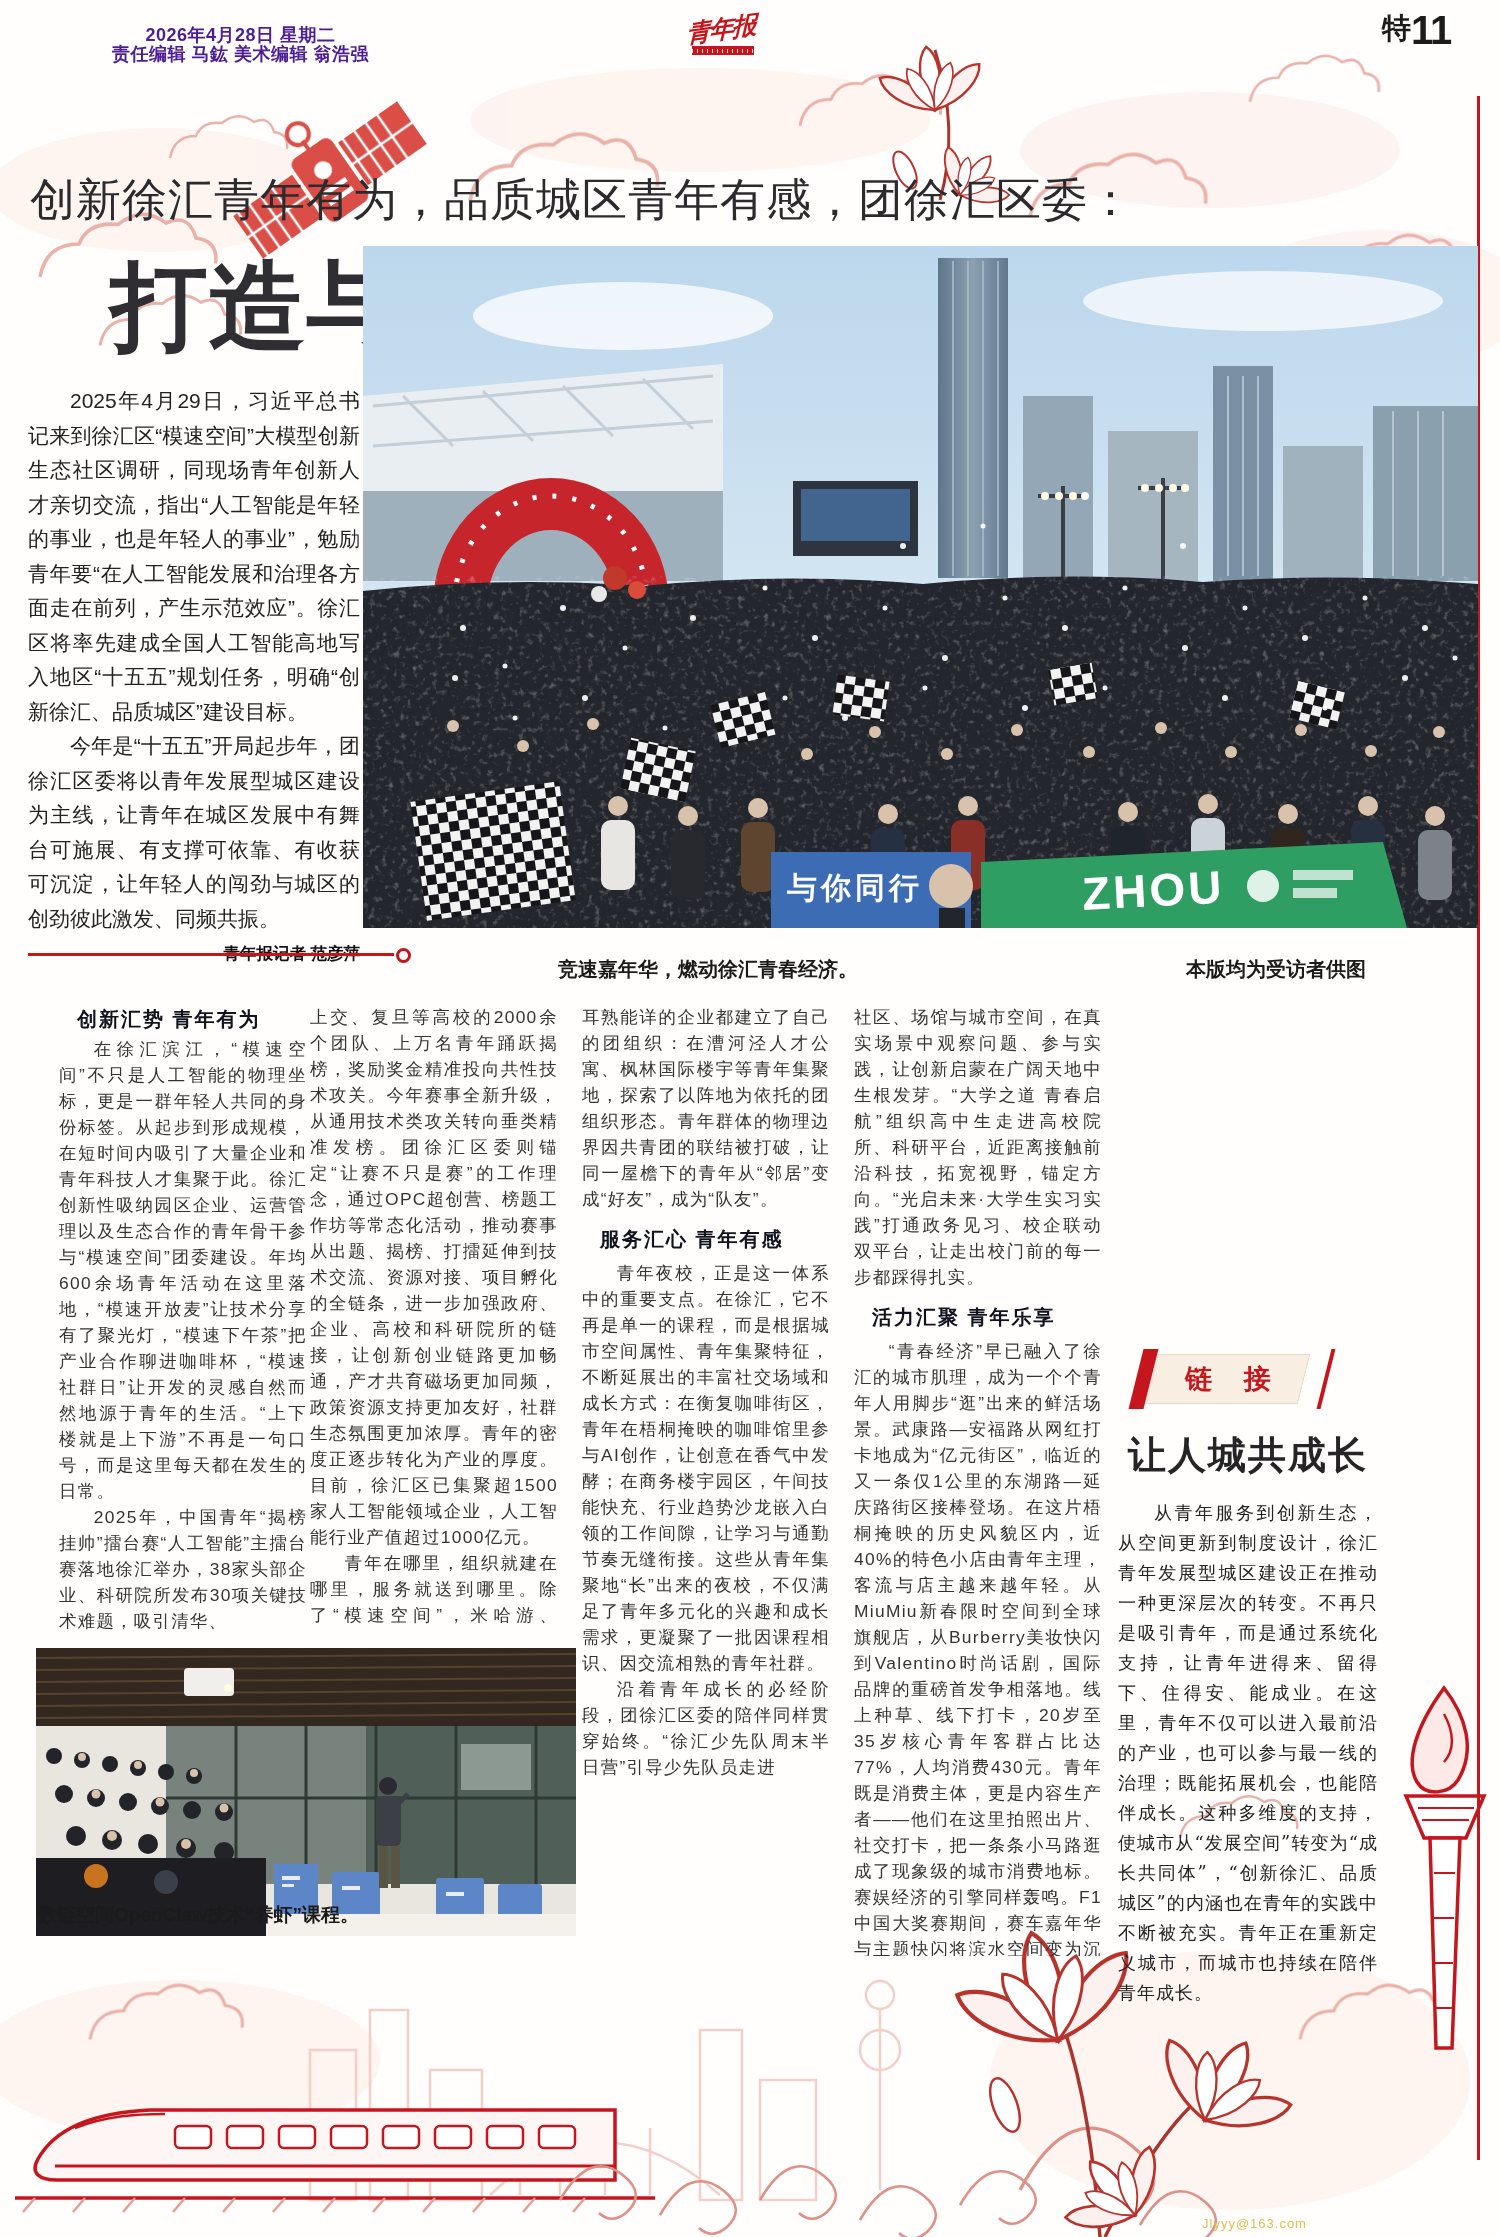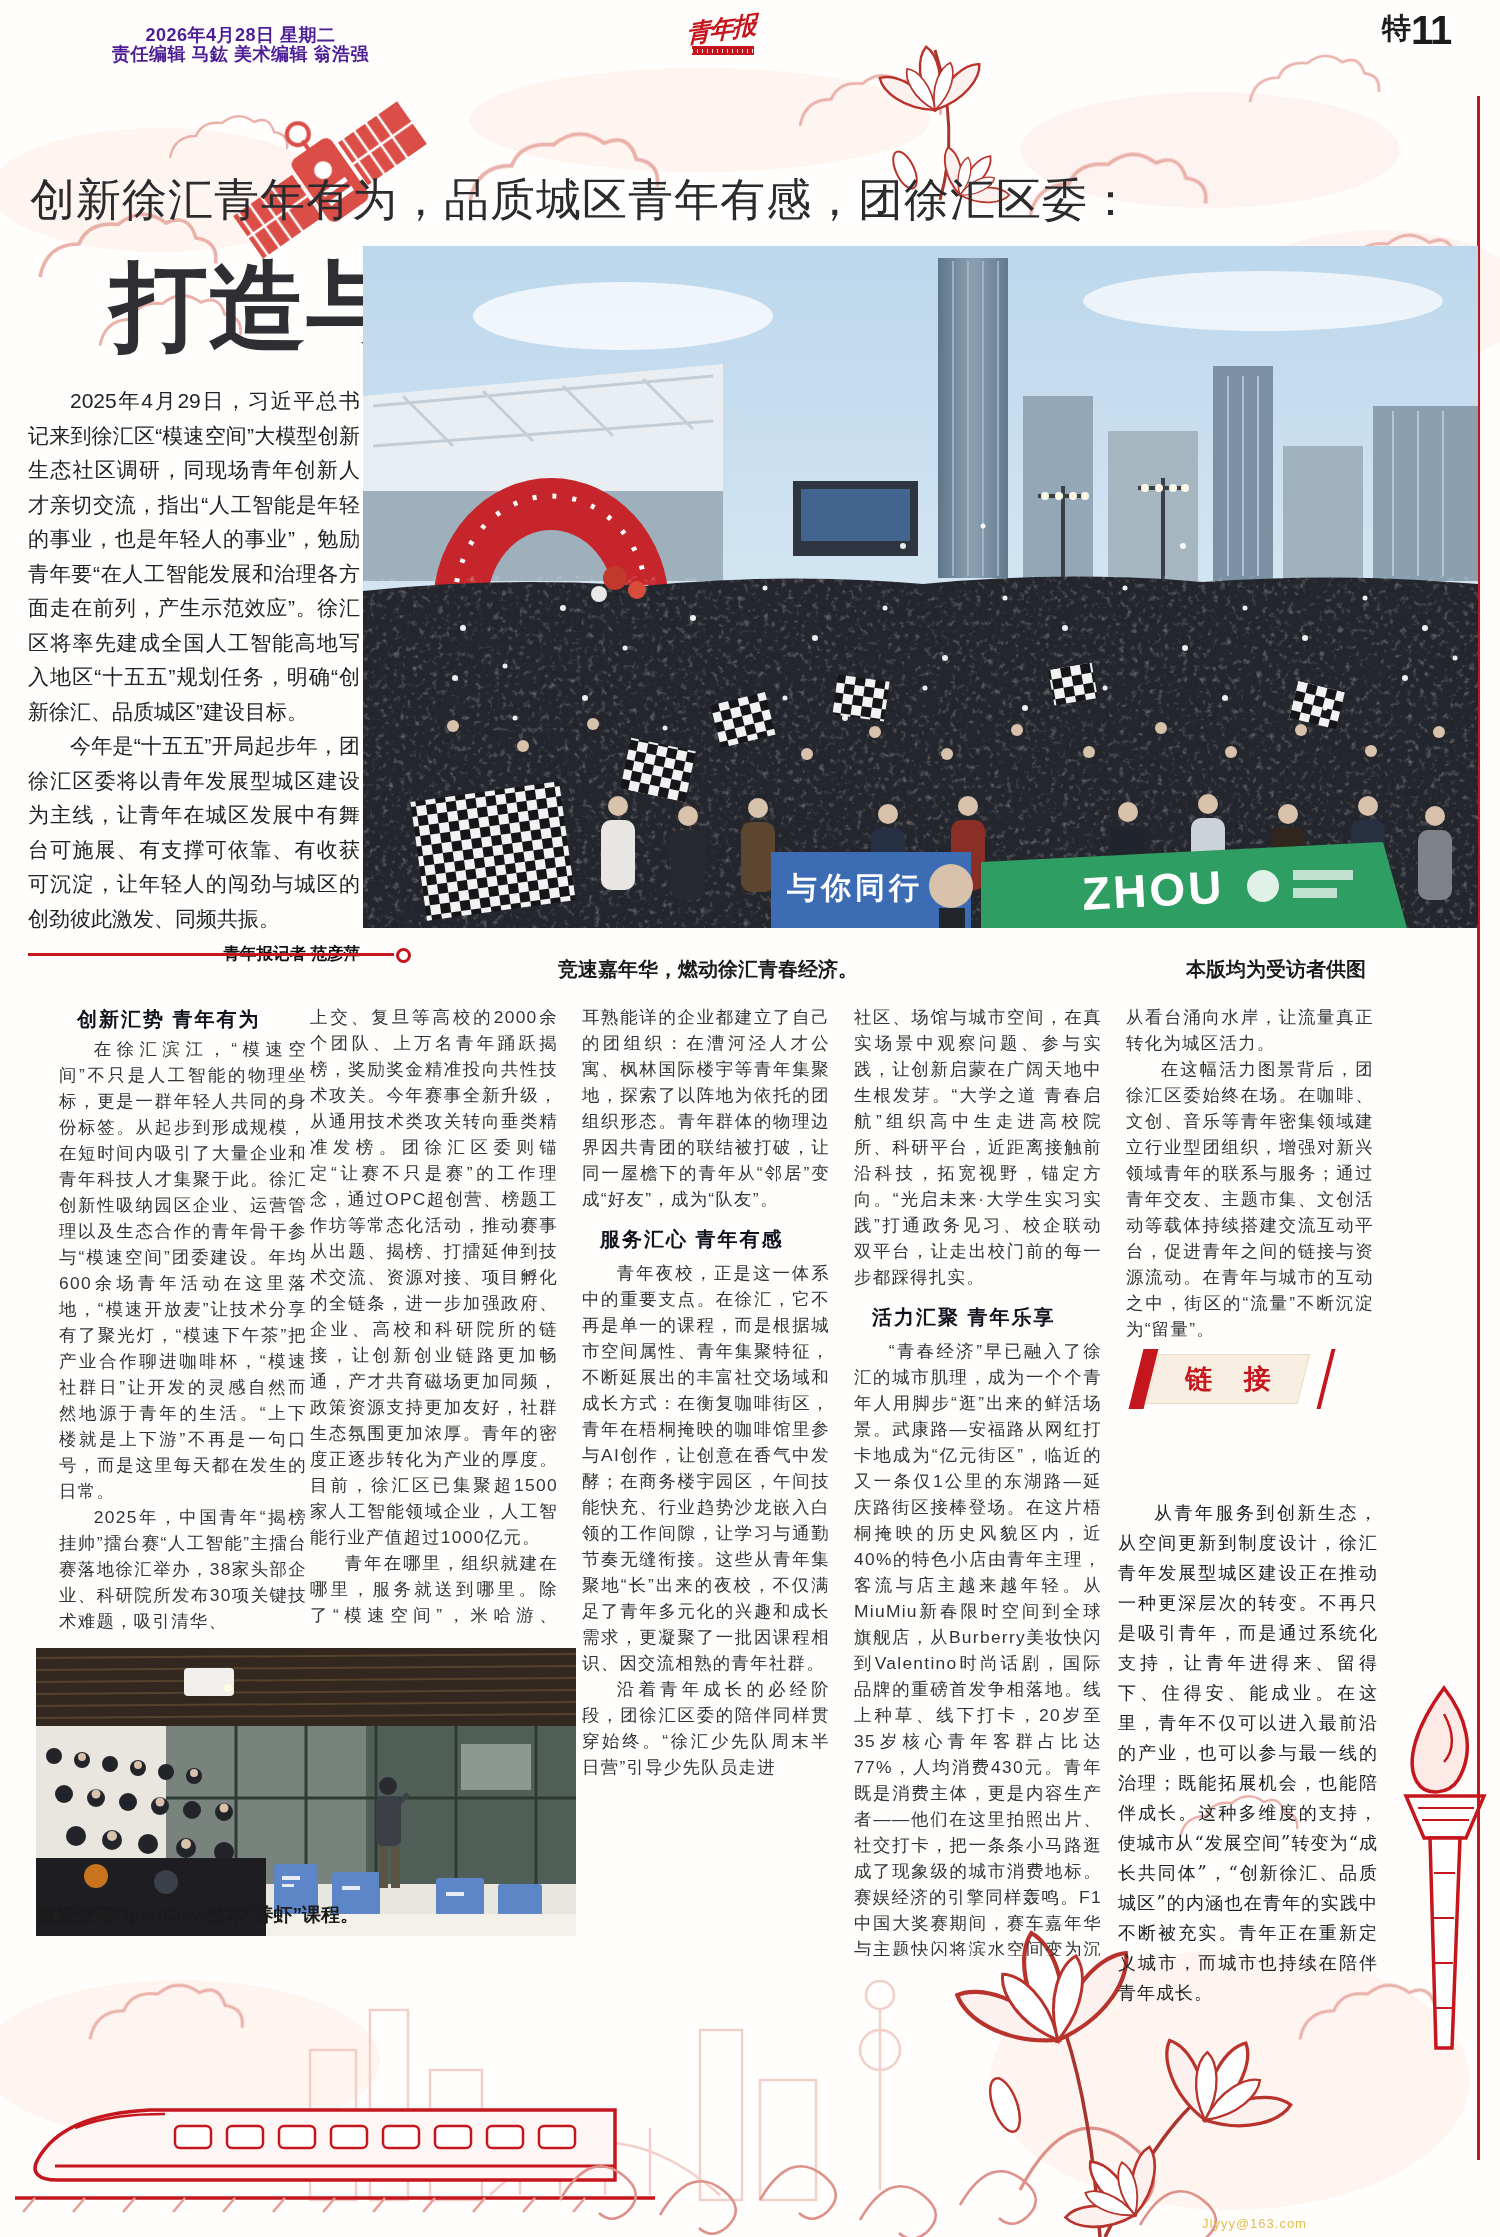--- a/index.html
+++ b/index.html
@@ -458,24 +458,20 @@
     <p>青年夜校，正是这一体系中的重要支点。在徐汇，它不再是单一的课程，而是根据城市空间属性、青年集聚特征，不断延展出的丰富社交场域和成长方式：在衡复咖啡街区，青年在梧桐掩映的咖啡馆里参与AI创作，让创意在香气中发酵；在商务楼宇园区，午间技能快充、行业趋势沙龙嵌入白领的工作间隙，让学习与通勤节奏无缝衔接。这些从青年集聚地“长”出来的夜校，不仅满足了青年多元化的兴趣和成长需求，更凝聚了一批因课程相识、因交流相熟的青年社群。</p>
     <p>沿着青年成长的必经阶段，团徐汇区委的陪伴同样贯穿始终。“徐汇少先队周末半日营”引导少先队员走进</p>
   </div>
 
   <div class="col" id="col4">
     <p class="cont">社区、场馆与城市空间，在真实场景中观察问题、参与实践，让创新启蒙在广阔天地中生根发芽。“大学之道 青春启航”组织高中生走进高校院所、科研平台，近距离接触前沿科技，拓宽视野，锚定方向。“光启未来·大学生实习实践”打通政务见习、校企联动双平台，让走出校门前的每一步都踩得扎实。</p>
     <div class="sec-h mid">活力汇聚 青年乐享</div>
     <p>“青春经济”早已融入了徐汇的城市肌理，成为一个个青年人用脚步“逛”出来的鲜活场景。武康路—安福路从网红打卡地成为“亿元街区”，临近的又一条仅1公里的东湖路—延庆路街区接棒登场。在这片梧桐掩映的历史风貌区内，近40%的特色小店由青年主理，客流与店主越来越年轻。从MiuMiu新春限时空间到全球旗舰店，从Burberry美妆快闪到Valentino时尚话剧，国际品牌的重磅首发争相落地。线上种草、线下打卡，20岁至35岁核心青年客群占比达77%，人均消费430元。青年既是消费主体，更是内容生产者——他们在这里拍照出片、社交打卡，把一条条小马路逛成了现象级的城市消费地标。赛娱经济的引擎同样轰鸣。F1中国大奖赛期间，赛车嘉年华与主题快闪将滨水空间变为沉浸式体验场。观赛、消费、社交在城市场景间无缝切换，年轻人的热情</p>
   </div>
 
-  <div class="col" id="col5">
-    <p class="cont">从看台涌向水岸，让流量真正转化为城区活力。</p>
-    <p>在这幅活力图景背后，团徐汇区委始终在场。在咖啡、文创、音乐等青年密集领域建立行业型团组织，增强对新兴领域青年的联系与服务；通过青年交友、主题市集、文创活动等载体持续搭建交流互动平台，促进青年之间的链接与资源流动。在青年与城市的互动之中，街区的“流量”不断沉淀为“留量”。</p>
-  </div>
 
   <div class="abs photo-lecture">
     <svg viewBox="0 0 540 288" width="100%" height="100%" xmlns="http://www.w3.org/2000/svg">
       <rect width="540" height="288" fill="#e9e6df"></rect>
 
       <rect x="0" y="0" width="540" height="78" fill="#33281f"></rect>
       <g stroke="#55432f" stroke-width="2">
         <line x1="0" y1="10" x2="540" y2="6"></line>
           <line x1="0" y1="22" x2="540" y2="18"></line>
         <line x1="0" y1="34" x2="540" y2="30"></line>
@@ -556,19 +552,20 @@
       <rect x="230" y="266" width="310" height="22" fill="#f3f1ea"></rect>
     </svg>
   </div>
   <div class="abs cap cap-lecture">数链空间OpenClaw技术“养虾”课程。</div>
 
   <div class="abs link-badge">
     <span class="bar"></span>
     <span class="tail"></span>
     <span class="txt">链 接</span>
   </div>
+  <div class="abs side-title">让人城共成长</div>
   <div class="abs side-body">
     <p>从青年服务到创新生态，从空间更新到制度设计，徐汇青年发展型城区建设正在推动一种更深层次的转变。不再只是吸引青年，而是通过系统化支持，让青年进得来、留得下、住得安、能成业。在这里，青年不仅可以进入最前沿的产业，也可以参与最一线的治理；既能拓展机会，也能陪伴成长。这种多维度的支持，使城市从“发展空间”转变为“成长共同体”，“创新徐汇、品质城区”的内涵也在青年的实践中不断被充实。青年正在重新定义城市，而城市也持续在陪伴青年成长。</p>
   </div>
 
   <div class="abs watermark">Jlyyy@163.com</div>
 
 </div>
 
 </body></html>

